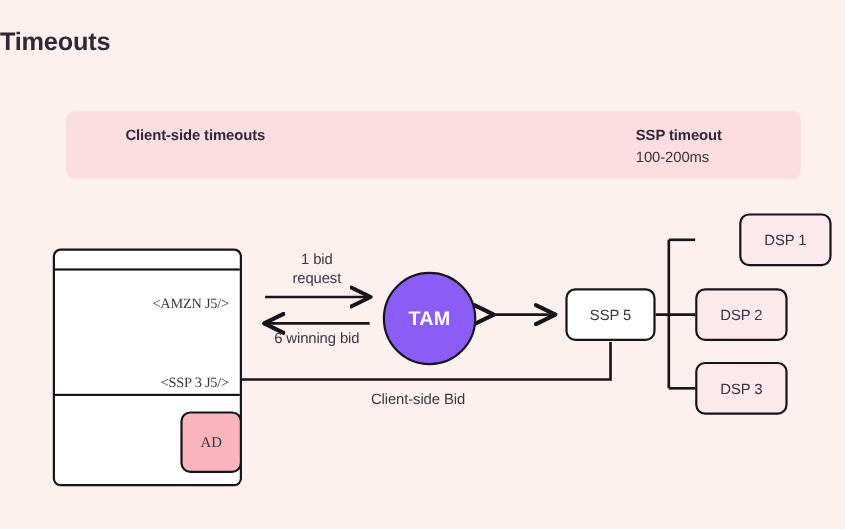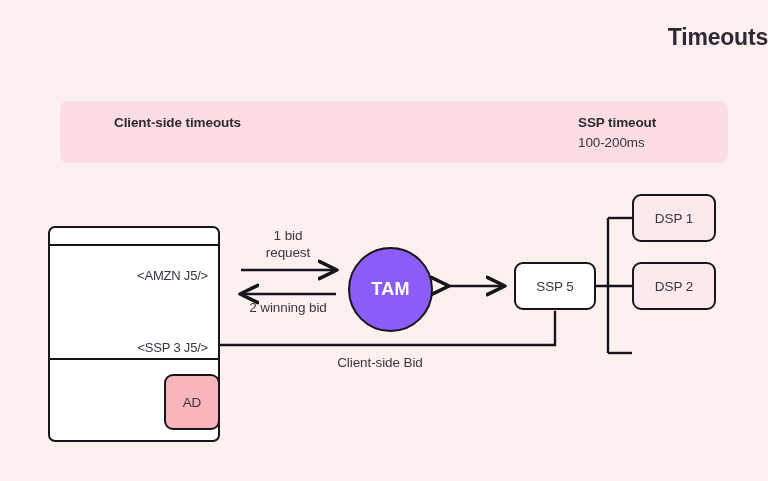--- a/index.html
+++ b/index.html
@@ -20,21 +20,21 @@
     width: 768px;
     height: 481px;
   }
 
   
   #title {
     position: absolute;
     left: 0;
     top: 24px;
     width: 768px;
-    text-align: right;
+    text-align: left;
     font-size: 23px;
     font-weight: bold;
     letter-spacing: -0.2px;
     color: #2e2a35;
   }
 
   
   #banner {
     position: absolute;
     left: 60px;
@@ -70,20 +70,21 @@
   #browser {
     position: absolute;
     left: 48px;
     top: 226px;
     width: 172px;
     height: 216px;
     background: #ffffff;
     border: 2.5px solid #17151c;
     border-radius: 7px;
     box-sizing: border-box;
+    font-family: Liberation Serif, serif;
   }
   #browser-titlebar {
     position: absolute;
     left: 0; top: 0;
     width: 100%;
     height: 18px;
     border-bottom: 2.5px solid #17151c;
     box-sizing: border-box;
   }
   #browser-content {
@@ -178,21 +179,21 @@
     border: 2.5px solid #17151c;
     border-radius: 9px;
     box-sizing: border-box;
     display: flex;
     align-items: center;
     justify-content: center;
     font-size: 13.5px;
     color: #3a3540;
     letter-spacing: -0.1px;
   }
-  #dsp-1 { top: 194px; }
+  #dsp-1 { top: 194px; margin-left: 40px; }
   #dsp-2 { top: 262px; }
   #dsp-3 { top: 329px; }
 
   
   .edge-label {
     position: absolute;
     font-size: 13.5px;
     color: #3a3540;
     letter-spacing: -0.1px;
     text-align: center;
@@ -263,33 +264,34 @@
     <line x1="596" y1="286" x2="632" y2="286" stroke="#17151c" stroke-width="2.4"></line>
     <line x1="608" y1="218" x2="608" y2="353" stroke="#17151c" stroke-width="2.4"></line>
     <line x1="608" y1="218" x2="632" y2="218" stroke="#17151c" stroke-width="2.4"></line>
     <line x1="608" y1="353" x2="632" y2="353" stroke="#17151c" stroke-width="2.4"></line>
   </svg>
 
   <div class="edge-label" id="label-bid-request">
     <div>1 bid</div>
     <div>request</div>
   </div>
-  <div class="edge-label" id="label-winning-bid">2 winning bid</div>
+  <div class="edge-label" id="label-winning-bid">6 winning bid</div>
   <div class="edge-label" id="label-clientside-bid">Client-side Bid</div>
 
   <div id="browser">
     <div id="browser-titlebar"></div>
     <div id="browser-content">
       <div class="code-tag" id="code-tag-amzn">&lt;AMZN J5/&gt;</div>
       <div class="code-tag" id="code-tag-ssp">&lt;SSP 3 J5/&gt;</div>
     </div>
     <div id="browser-divider"></div>
     <div id="ad-slot">AD</div>
   </div>
 
   <div id="tam">TAM</div>
 
   <div id="ssp">SSP 5</div>
 
   <div class="dsp" id="dsp-1">DSP 1</div>
   <div class="dsp" id="dsp-2">DSP 2</div>
+  <div class="dsp" id="dsp-3">DSP 3</div>
 
 </div>
 
 </body></html>

